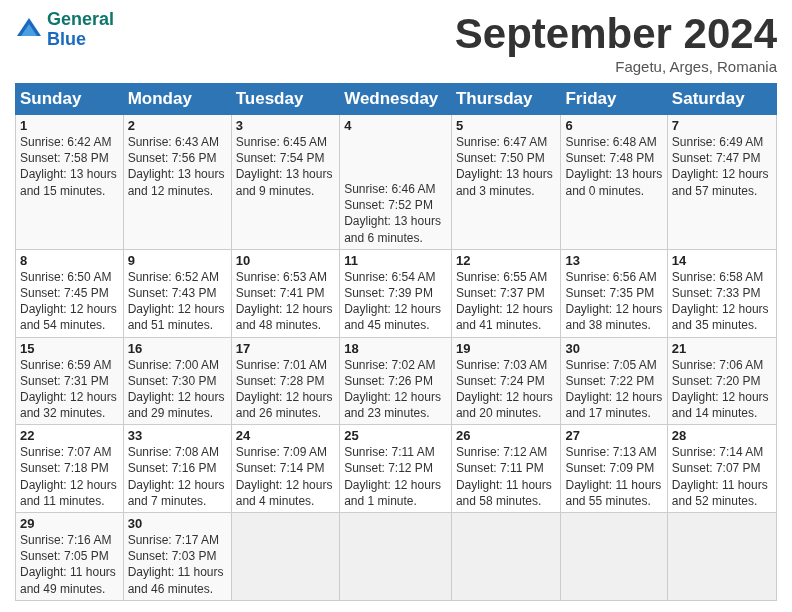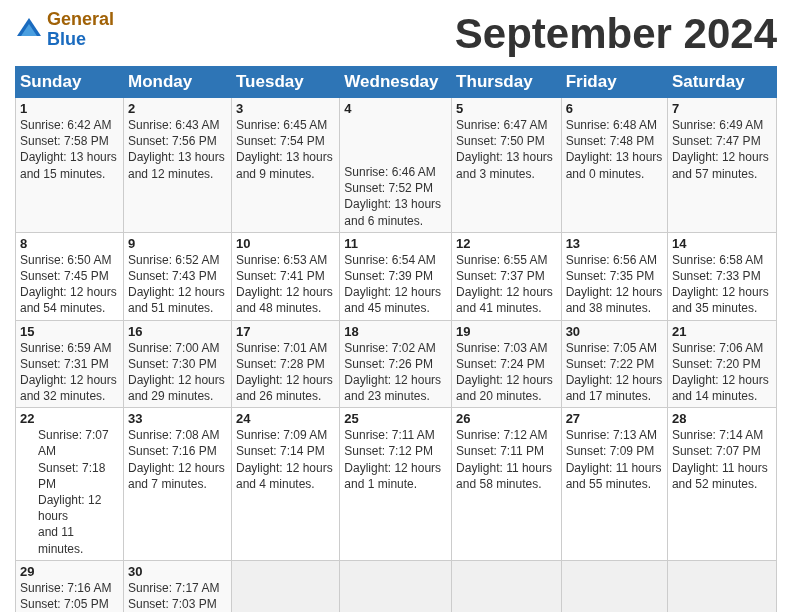--- a/index.html
+++ b/index.html
@@ -95,25 +95,26 @@
 <body>
 
 <div class="container">
   <div class="header">
     <div class="logo">
       <svg class="logo-icon" viewBox="0 0 28 28">
         <polygon points="14,2 26,20 2,20" fill="#1a6bbf"></polygon>
         <polygon points="14,8 22,20 6,20" fill="#4a9fe0"></polygon>
       </svg>
       <div class="logo-text">
-        <span style="color:#a16207">General</span><br><span>Blue</span>
+        <span style="color:#0f766e">General</span><br><span>Blue</span>
       </div>
     </div>
     <div class="title-block">
       <div class="month-title">September 2024</div>
+      <div class="subtitle">Fagetu, Arges, Romania</div>
     </div>
   </div>
 
   <table>
     <thead>
       <tr>
       <th>Sunday</th>
           <th>Monday</th>
           <th>Tuesday</th>
           <th>Wednesday</th>
@@ -272,21 +273,21 @@
             <span class="day-num">21</span>
             <div class="day-info" style="white-space: pre-line;">Sunrise: 7:06 AM
 Sunset: 7:20 PM
 Daylight: 12 hours
 and 14 minutes.</div>
           </td>
         </tr>
         <tr>
           <td>
             <span class="day-num">22</span>
-            <div class="day-info" style="white-space: pre-line; margin-left: 18px;">Sunrise: 7:07 AM
+            <div class="day-info" style="white-space: pre-line;">Sunrise: 7:07 AM
 Sunset: 7:18 PM
 Daylight: 12 hours
 and 11 minutes.</div>
           </td>
           <td>
             <span class="day-num">33</span>
             <div class="day-info" style="white-space: pre-line;">Sunrise: 7:08 AM
 Sunset: 7:16 PM
 Daylight: 12 hours
 and 7 minutes.</div>

